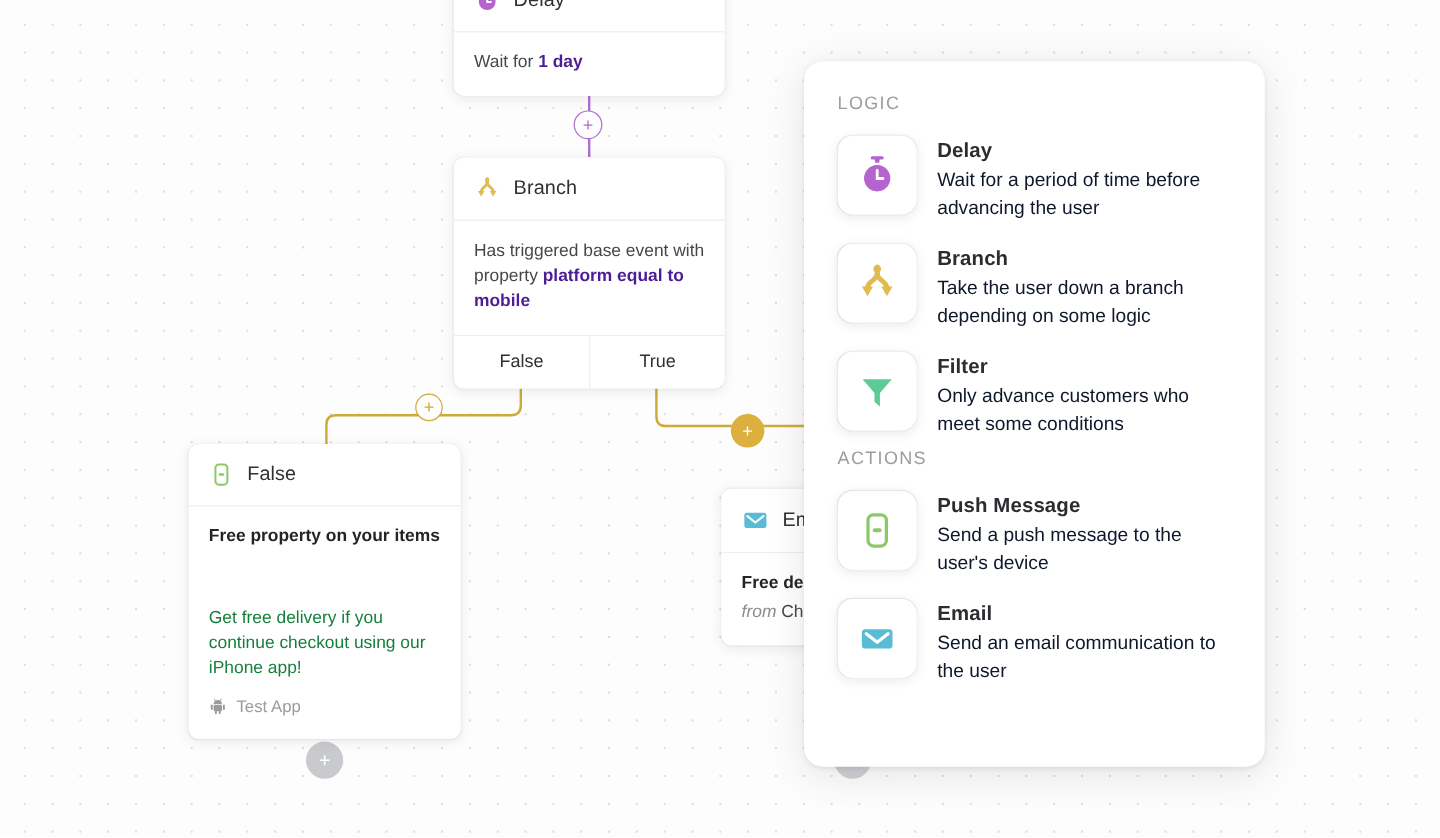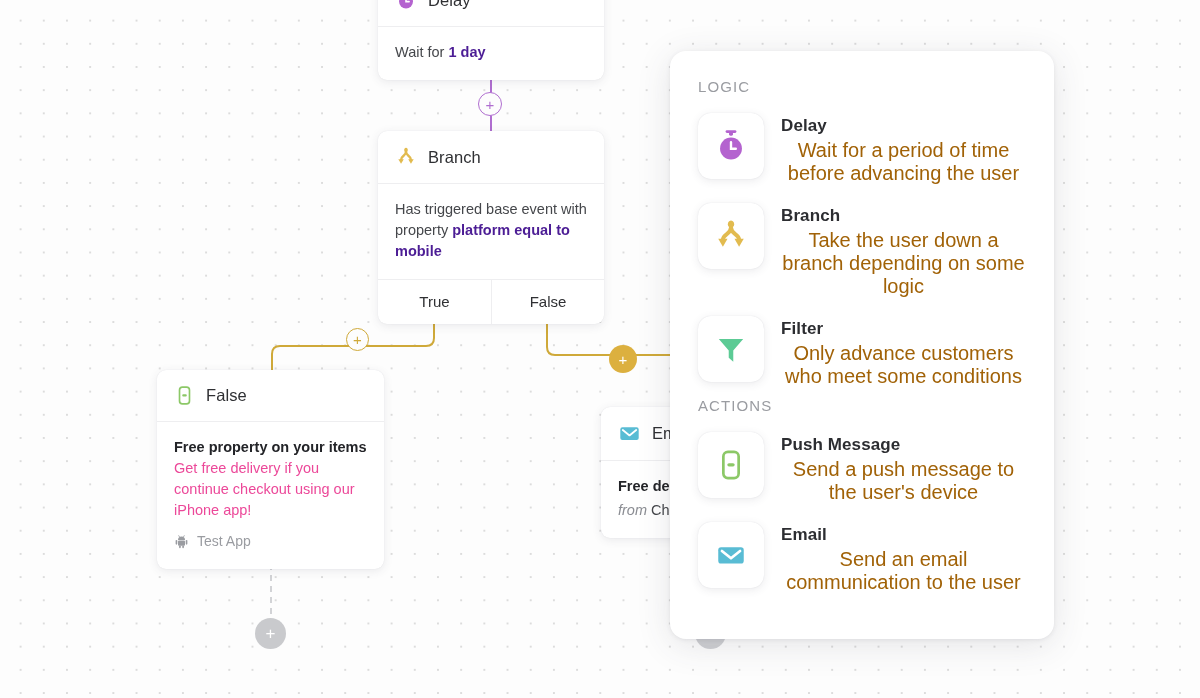--- a/index.html
+++ b/index.html
@@ -62,21 +62,21 @@
     text-align: center;
     font-size: 15px;
     color: #2f3033;
     padding: 13px 0 14px;
   }
   .branch-leg + .branch-leg { border-left: 1px solid #eeeef0; }
 
   
   #node-push { left: 157px; top: 370px; width: 227px; }
   #node-push .msg-title { font-weight: bold; color: #232428; }
-  #node-push .msg-text { color: #ec4899; }
+  #node-push .msg-text { color: #15803d; margin-top: 47px; }
   .app-row {
     display: flex; align-items: center; gap: 8px;
     margin-top: 10px; font-size: 14px; color: #9a9ca1;
   }
 
   
   #node-email { left: 601px; top: 407px; width: 227px; }
   #node-email .msg-title { font-weight: bold; color: #232428; }
   #node-email .from-row { font-size: 14.5px; color: #45474b; margin-top: 3px; }
   #node-email .from-row i { color: #8b8d93; }
@@ -151,23 +151,22 @@
     border-radius: 13px;
     box-shadow: 0 2px 9px rgba(60,60,80,.10), 0 0 1px rgba(60,60,80,.16);
     display: flex; align-items: center; justify-content: center;
   }
   .panel-text { padding-top: 3px; }
   .panel-title {
     font-size: 17px; font-weight: bold; color: #2c2d31;
     letter-spacing: .1px; margin-bottom: 3px;
   }
   .panel-desc {
-    font-size: 20px; line-height: 23px; color: #a16207;
+    font-size: 16px; line-height: 23px; color: #0f172a;
     max-width: 252px;
-    text-align: center;
   }
 
   svg { display: block; }
 </style>
 </head>
 <body>
 
 <div id="canvas">
 
   <div class="wire" id="wire-purple"></div>
@@ -227,22 +226,22 @@
           <circle cx="12" cy="4.3" r="2" fill="#e2bb4f"></circle>
         </svg>
       </span>
       <span class="node-title">Branch</span>
     </div>
     <div class="node-div"></div>
     <div class="node-body">
       <span>Has triggered base event with property </span><b>platform equal to mobile</b>
     </div>
     <div class="branch-legs">
+      <div class="branch-leg">False</div>
       <div class="branch-leg">True</div>
-      <div class="branch-leg">False</div>
     </div>
   </div>
 
   <div class="node" id="node-push">
     <div class="node-head">
       <span>
         <svg width="21" height="21" viewBox="0 0 24 24">
           <rect x="6.3" y="2.4" width="11.4" height="19.2" rx="3.4" fill="none" stroke="#8cc867" stroke-width="1.9"></rect>
           <rect x="9.4" y="10.6" width="5.2" height="2.5" rx="1.2" fill="#8cc867"></rect>
         </svg>

